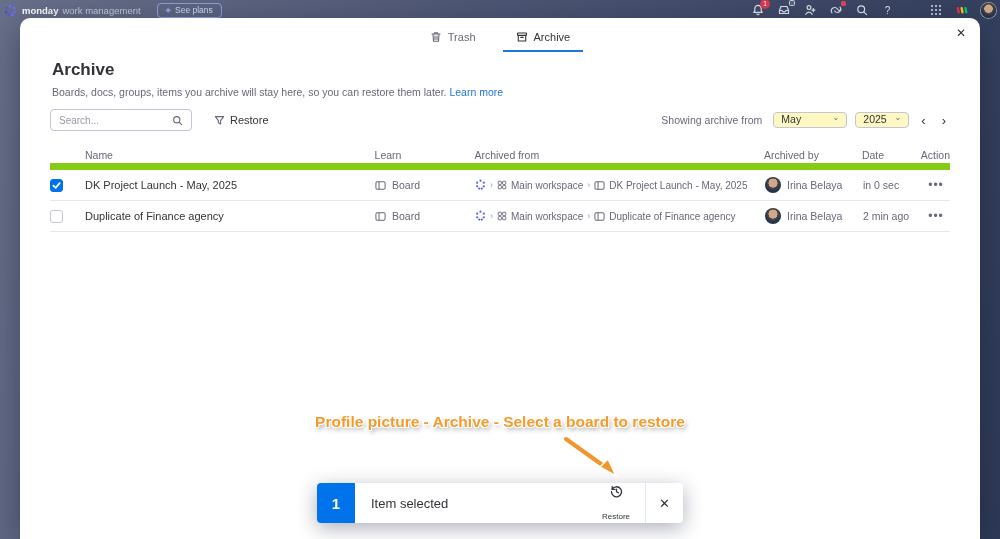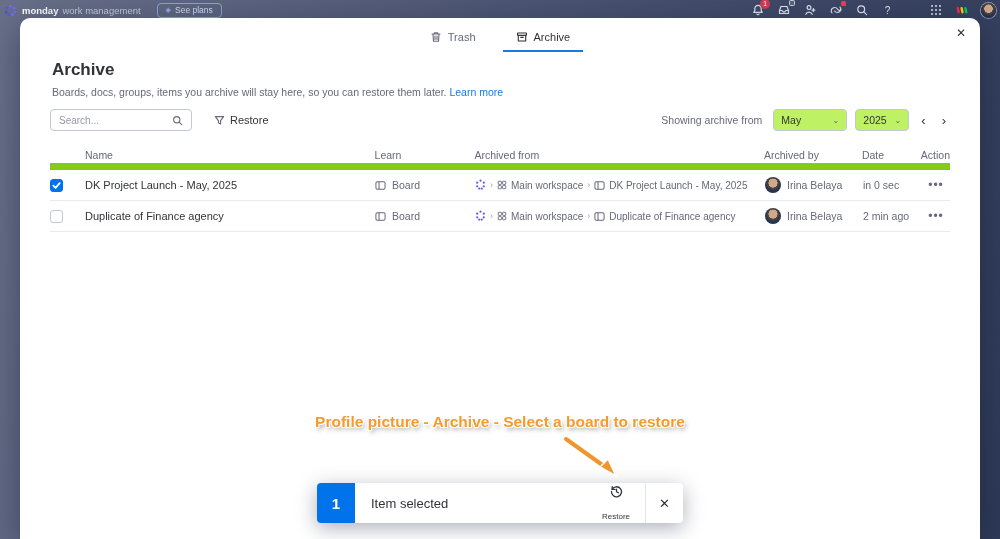--- a/index.html
+++ b/index.html
@@ -65,23 +65,23 @@
     border-radius:4px; display:flex; align-items:center; padding:0 8px; background:#fff; }
   .search-box input { border:none; outline:none; flex:1; font-size:10px;
     font-family:inherit; color:#323338; min-width:0; }
   .search-box input::placeholder { color:#9699a6; }
   .search-box svg, .filters svg { width:11px; height:11px; stroke:#676879;
     fill:none; stroke-width:1.2; stroke-linecap:round; stroke-linejoin:round; }
   .filters { margin-left:22px; display:flex; align-items:center; gap:5px;
     font-size:11px; color:#323338; cursor:pointer; }
   .ctrl-right { margin-left:auto; display:flex; align-items:center; gap:8px; }
   .showing-label { font-size:10.5px; color:#676879; margin-right:3px; }
-  .select { height:22px; border:1px solid #c3c6d4; border-radius:4px;
-    display:flex; align-items:center; justify-content:space-between;
-    padding:0 7px; font-size:10.5px; color:#323338; cursor:pointer; background:#bef264; }
+  .select { height:16px; border:1px solid #c3c6d4; border-radius:4px;
+    display:flex; align-items:flex-start; justify-content:space-between;
+    padding:0 7px; font-size:10.5px; color:#323338; cursor:pointer; background:#fef9c3; }
   .select .chev { font-size:8px; color:#676879; margin-left:6px; }
   .sel-month { width:74px; } .sel-year { width:54px; }
   .nav-arrow { font-size:13px; color:#323338; padding:0 4px; cursor:pointer; line-height:1; }
 
   
   .table { position:absolute; left:30px; right:30px; top:128px; }
   .thead { display:flex; align-items:center; height:24px;
     border-bottom:7px solid #84cc16; font-size:10.5px; color:#676879; }
   .trow { display:flex; align-items:center; height:31px;
     border-bottom:1px solid #e6e9ef; font-size:11px; color:#323338; }

